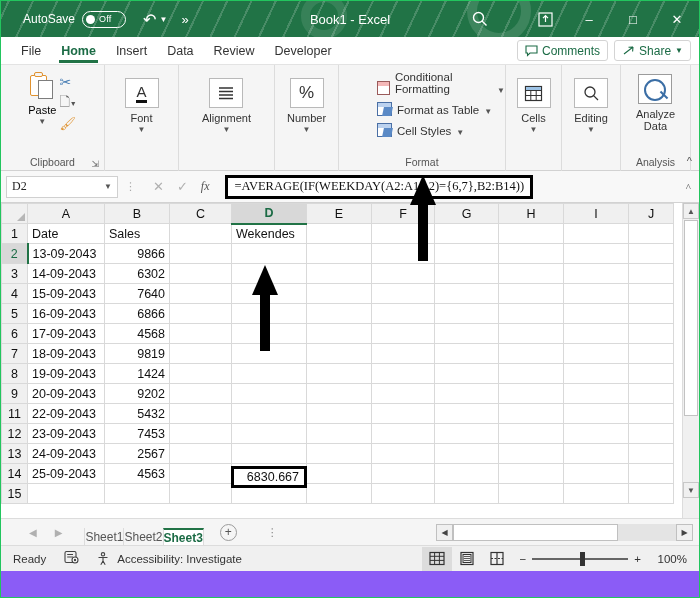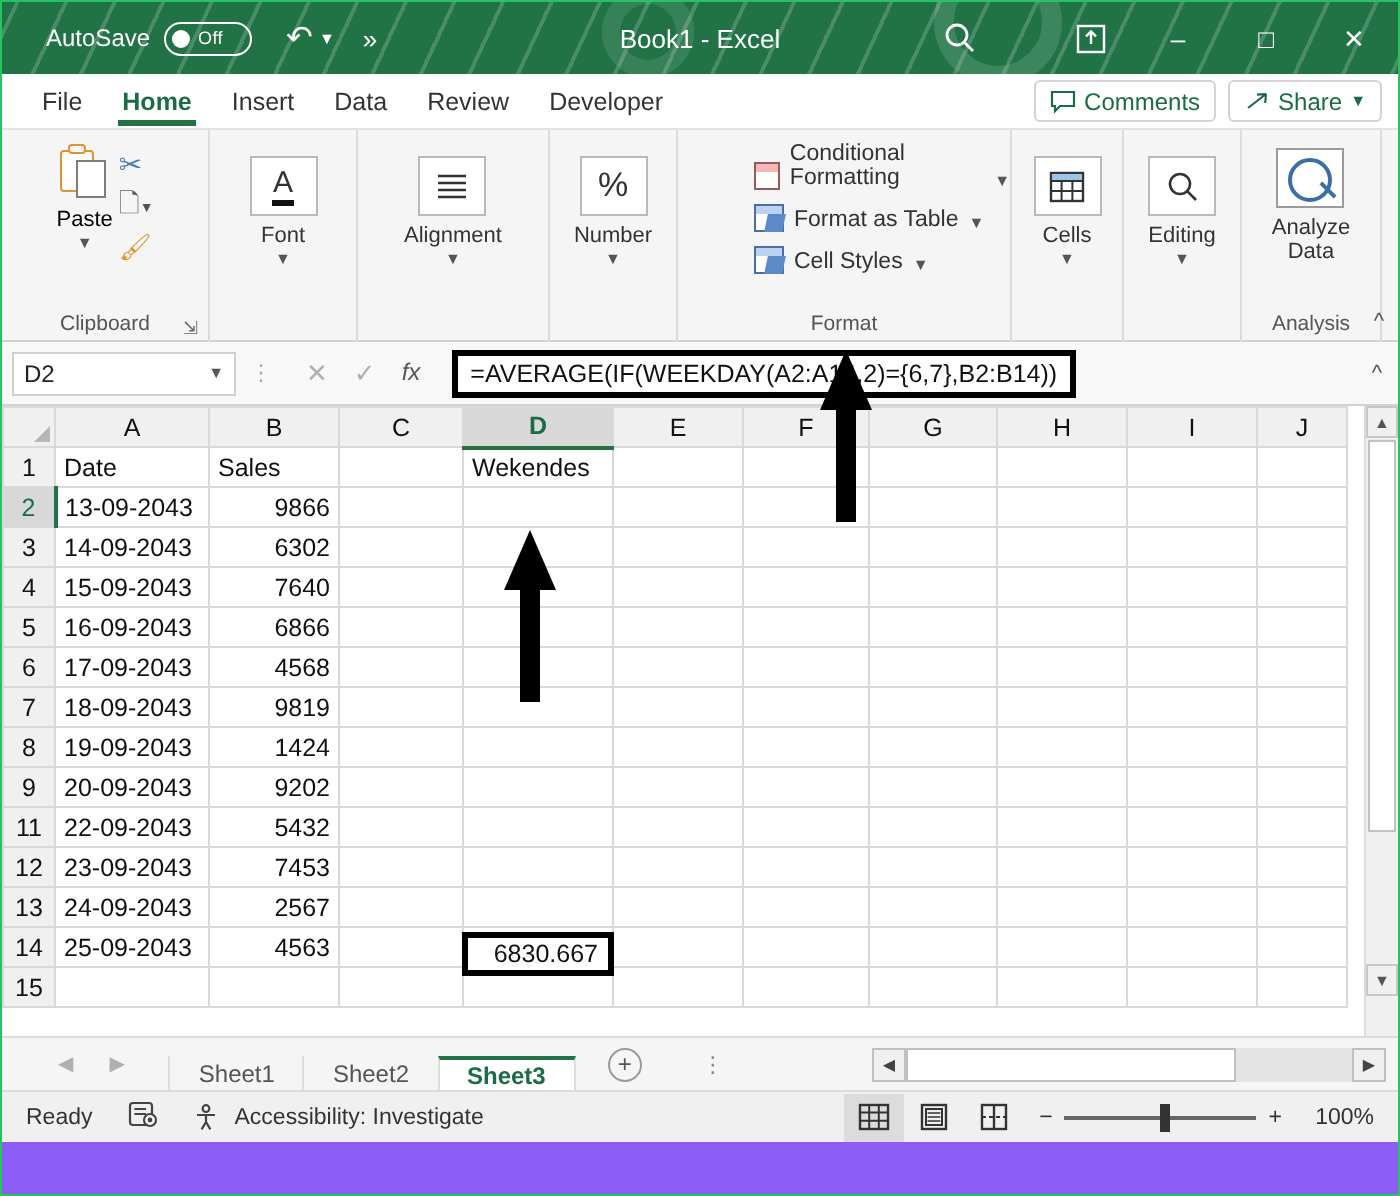--- a/index.html
+++ b/index.html
@@ -208,20 +208,21 @@
     font-size: 11px; color: #555;
   }
 
   
   .fbar {
     height: 32px; background: #f8f8f8;
     display: flex; align-items: center;
     border-bottom: 1px solid #d2d2d2;
     padding: 0 5px;
     position: relative;
+    font-family: Liberation Serif, serif;
   }
   .namebox {
     width: 112px; height: 22px;
     border: 1px solid #d0d0d0; background: #fff;
     display: flex; align-items: center; justify-content: space-between;
     padding: 0 5px; font-size: 12px; color: #222;
   }
   .nb-caret { font-size: 8px; color: #555; }
   .fb-dots { color: #aaa; font-size: 11px; margin: 0 7px; }
   .fb-btns { display: flex; gap: 13px; padding: 0 10px; color: #b0b0b0; font-size: 13px; }
@@ -308,21 +309,21 @@
   
   .sheetbar {
     height: 27px; background: #f5f5f5;
     display: flex; align-items: center;
     border-top: 1px solid #dcdcdc;
     position: relative;
   }
   .navarrows { display: flex; gap: 18px; margin-left: 28px; color: #b0b0b0; font-size: 10px; }
   .stabs { display: flex; align-items: flex-end; margin-left: 22px; height: 27px; }
   .stab {
-    font-size: 12px; color: #555; padding: 0 14px;
+    font-size: 12px; color: #555; padding: 0 0;
     height: 18px; display: flex; align-items: center;
     border-left: 1px solid #dcdcdc;
   }
   .stab.active {
     background: #ffffff; color: #1b6b45; font-weight: bold;
     border-top: 2px solid #217346; border-left: 1px solid #dcdcdc;
     border-right: 1px solid #dcdcdc;
   }
   .addsheet {
     margin-left: 16px; width: 17px; height: 17px; border-radius: 50%;

